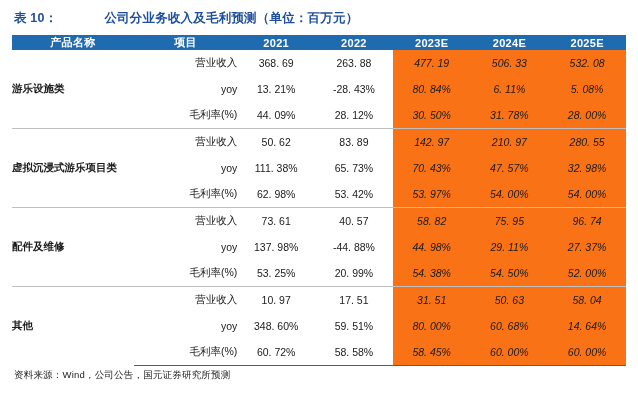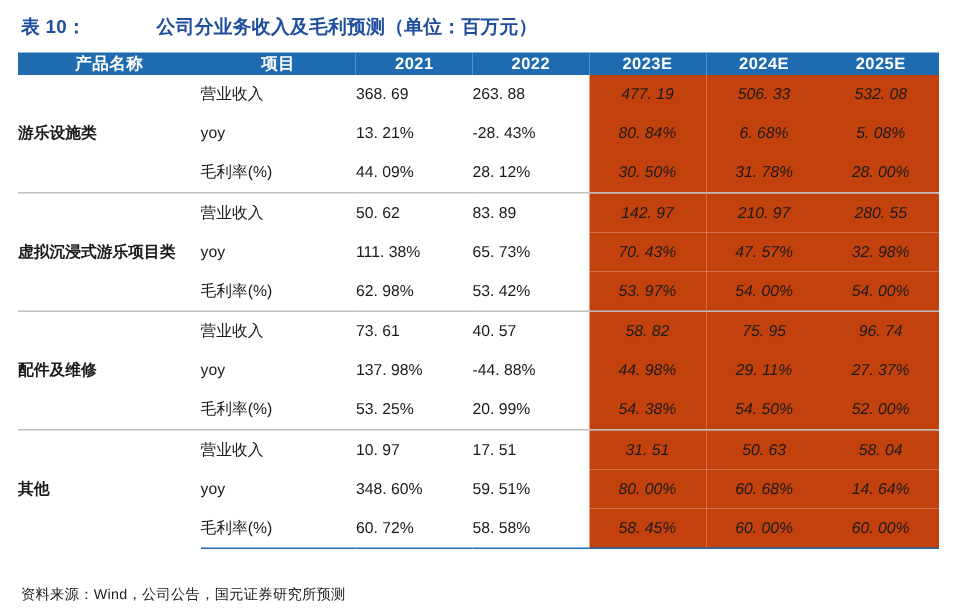--- a/index.html
+++ b/index.html
@@ -66,44 +66,44 @@
     font-size: 10.5px;
   }
   td.cat {
     text-align: left;
     padding-left: 4px;
     color: #1a1a1a;
     font-size: 10.5px;
     font-weight: bold;
   }
   td.item {
-    text-align: left;
+    text-align: right;
     color: #1a1a1a;
   }
   td.num {
-    text-align: left;
+    text-align: center;
     color: #1a1a1a;
   }
   td.est {
     text-align: center;
-    background: #c2410c;
+    background: #f97316;
     font-style: italic;
     color: #1a1a1a;
   }
   tr.grp-start td {
     border-top: 1px solid #bfbfbf;
   }
   tbody tr.first-group td {
     border-top: none;
   }
   tbody tr:last-child td {
     border-bottom: 1px solid #1f6bb0;
   }
   .source {
-    margin-top: 24px;
+    margin-top: 3px;
     font-size: 9.5px;
     color: #222;
     padding-left: 2px;
     letter-spacing: 0.2px;
   }
 </style>
 </head>
 <body>
 
 <div class="page">
@@ -134,21 +134,21 @@
         <td class="num">263. 88</td>
         <td class="est">477. 19</td>
         <td class="est">506. 33</td>
         <td class="est">532. 08</td>
       </tr>
       <tr>
         <td class="item">yoy</td>
         <td class="num">13. 21%</td>
         <td class="num">-28. 43%</td>
         <td class="est">80. 84%</td>
-        <td class="est">6. 68%</td>
+        <td class="est">6. 11%</td>
         <td class="est">5. 08%</td>
       </tr>
       <tr>
         <td class="item">毛利率(%)</td>
         <td class="num">44. 09%</td>
         <td class="num">28. 12%</td>
         <td class="est">30. 50%</td>
         <td class="est">31. 78%</td>
         <td class="est">28. 00%</td>
       </tr>

